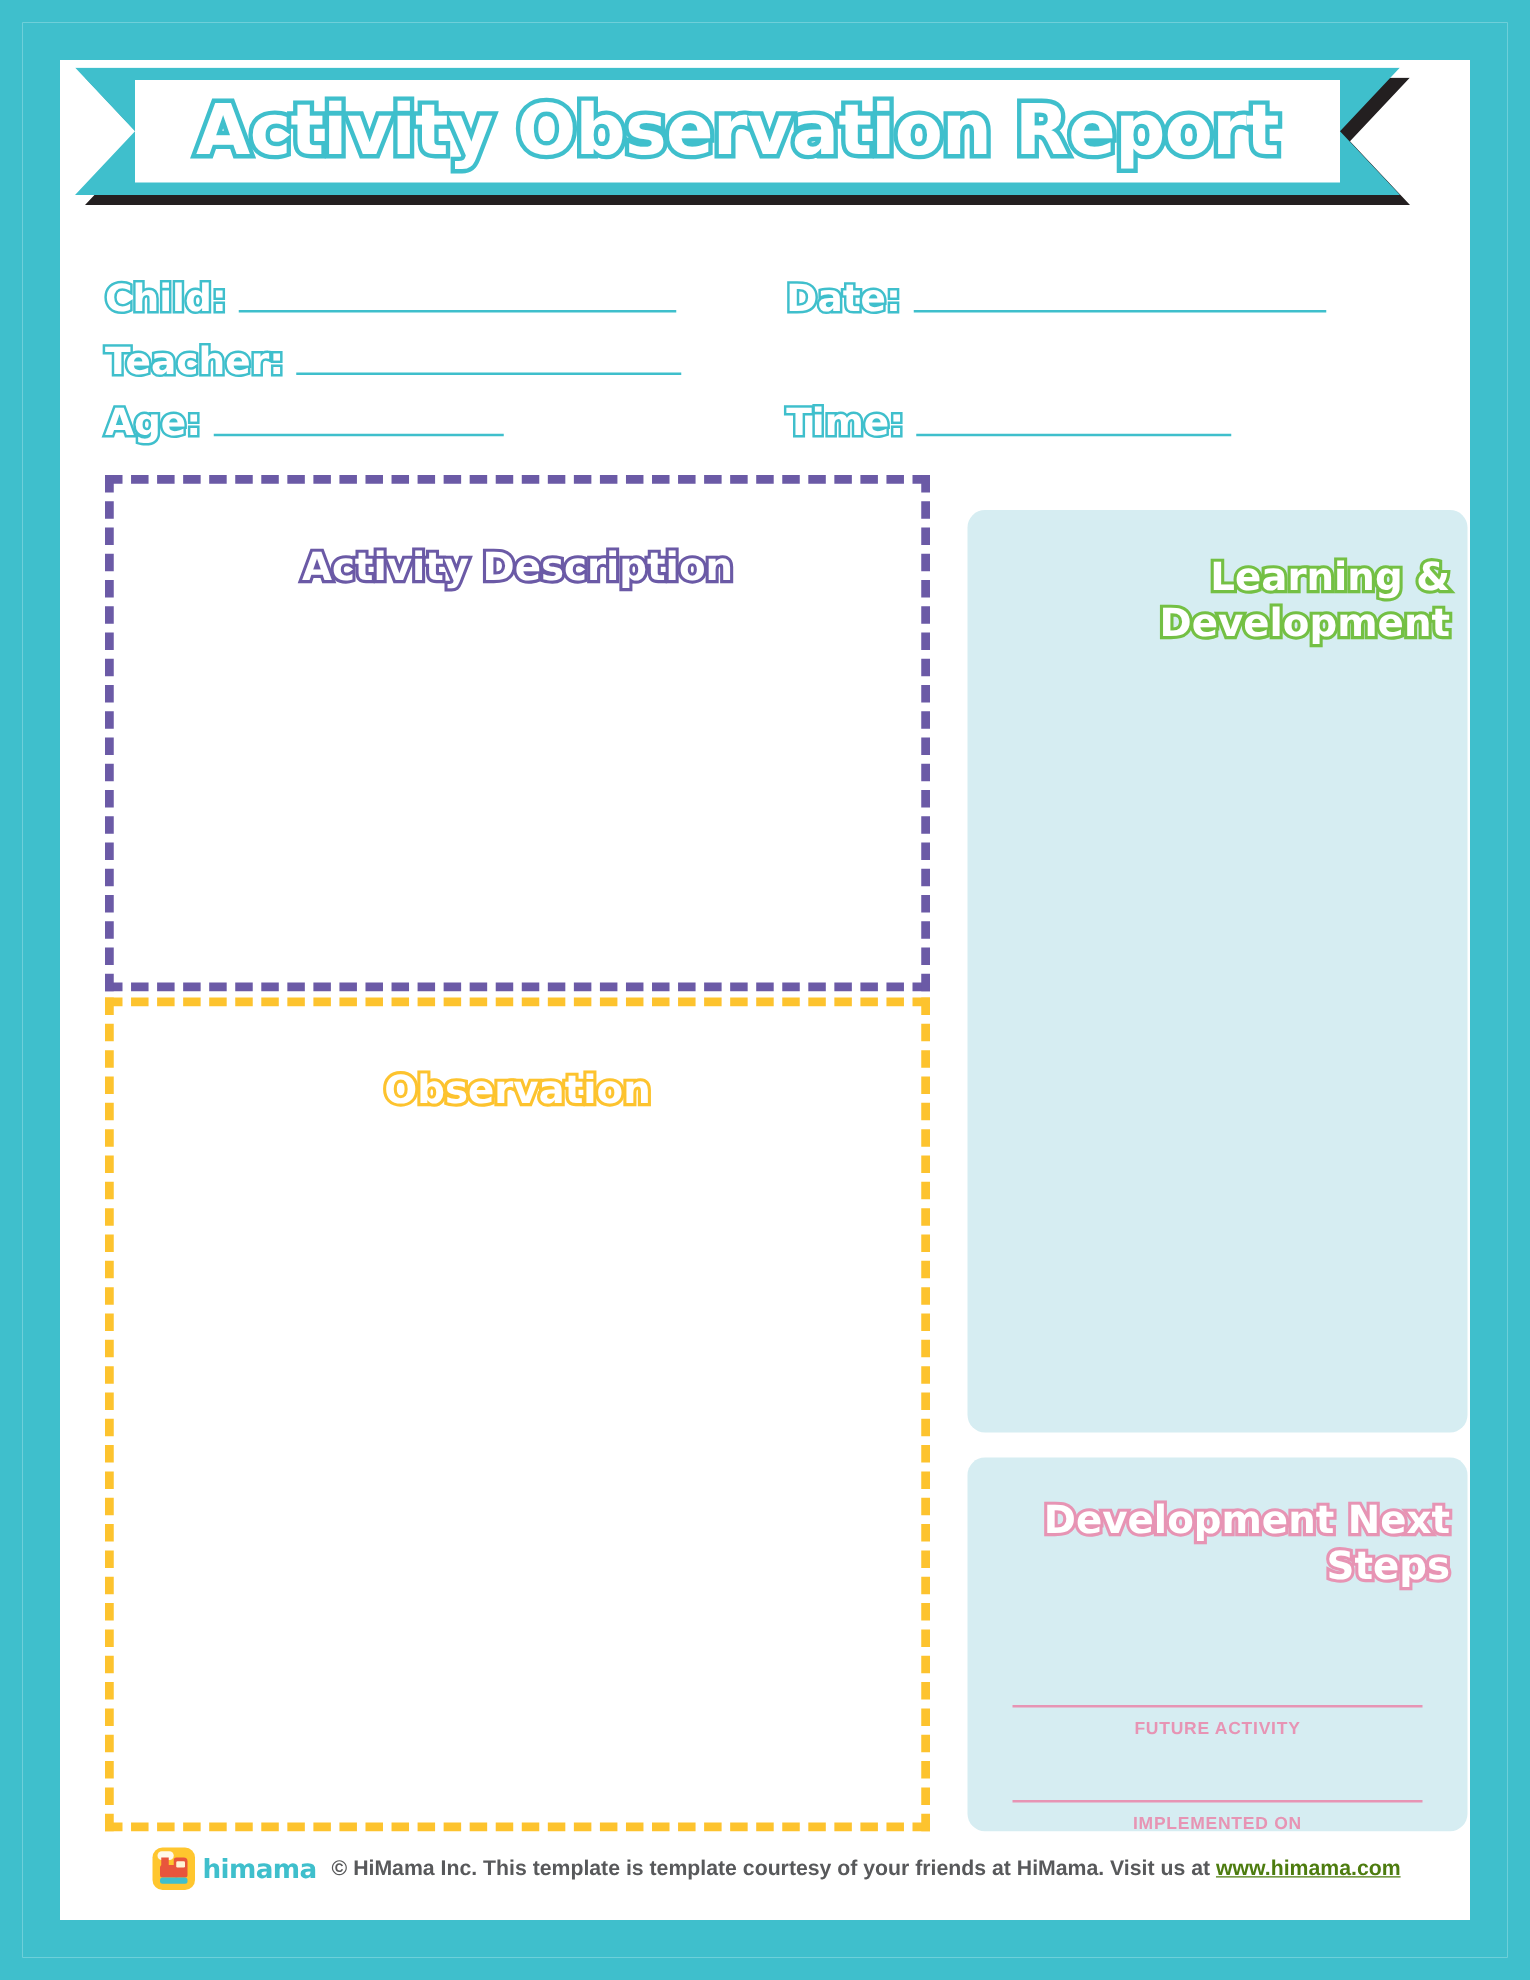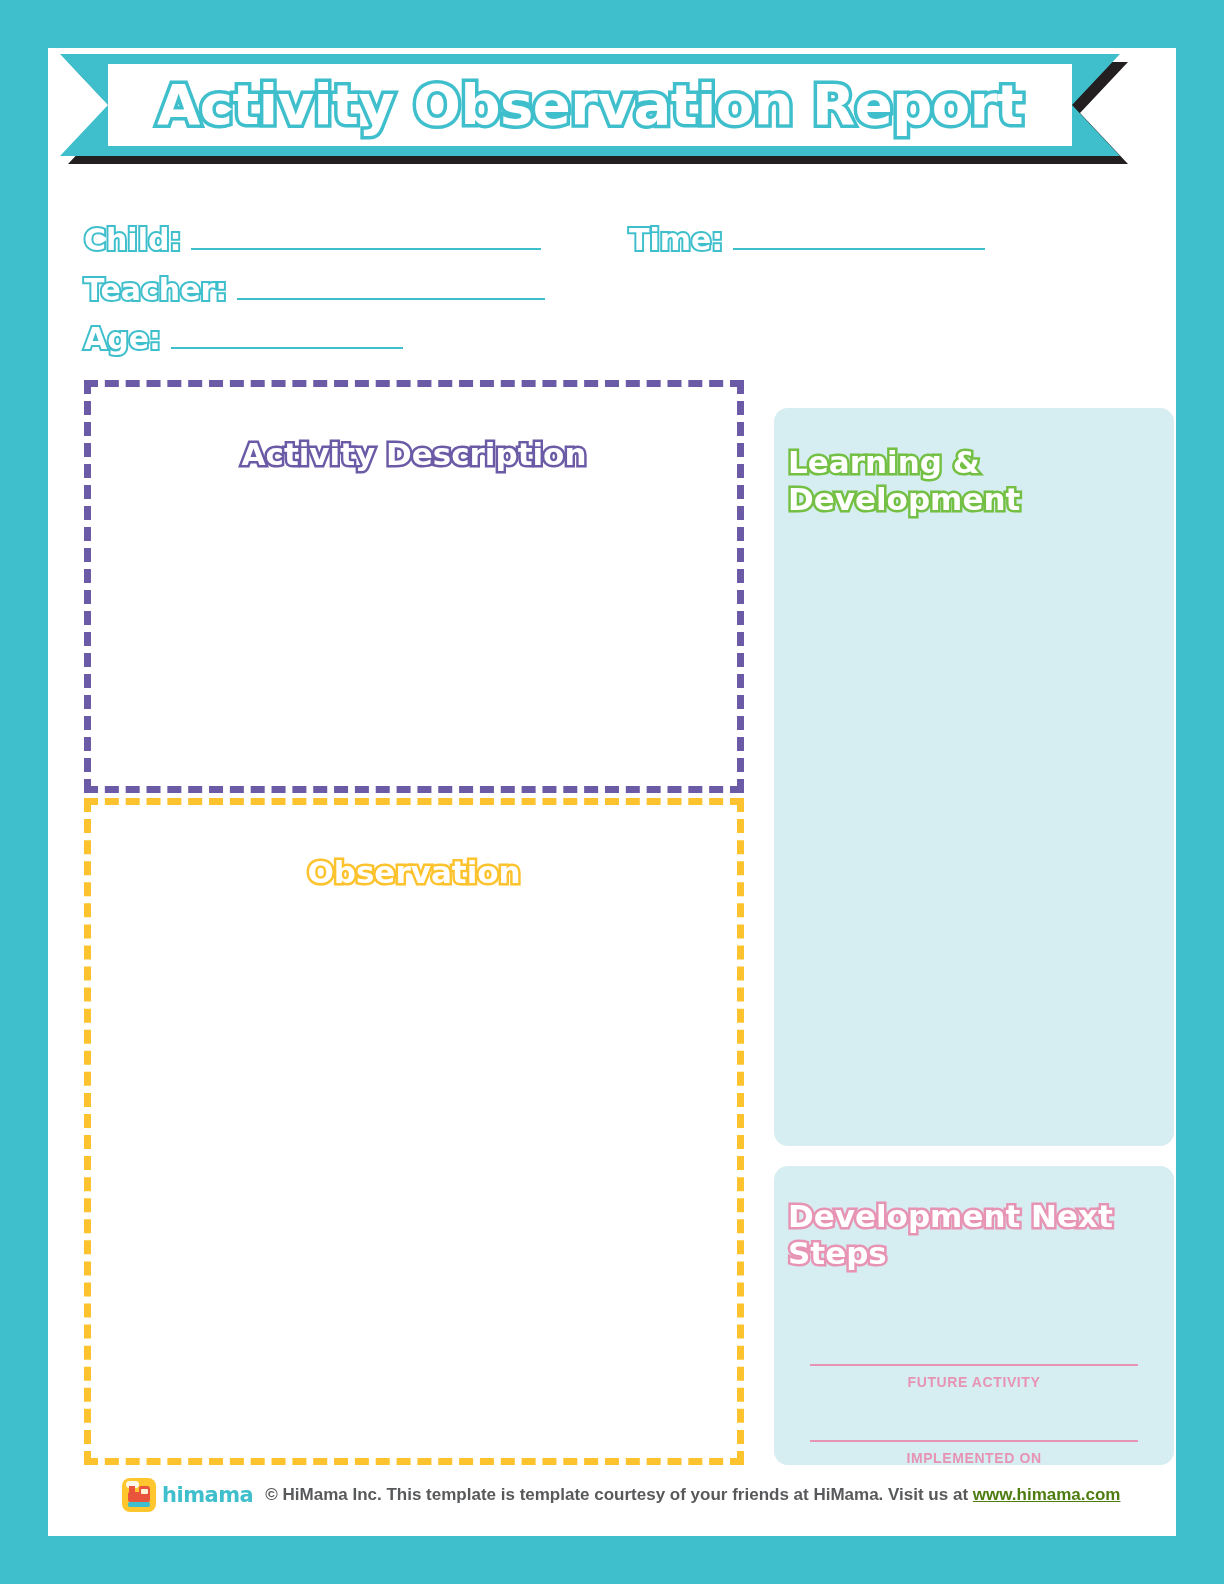--- a/index.html
+++ b/index.html
@@ -203,21 +203,21 @@
     height: 738px;
   }
   .panel.nextsteps {
     top: 786px;
     height: 299px;
   }
   .panel-title {
     position: absolute;
     left: 14px;
     right: 14px;
-    text-align: left;
+    text-align: right;
     font-family: "DejaVu Sans", sans-serif;
     font-weight: bold;
     font-size: 31px;
     color: #ffffff;
     paint-order: stroke fill;
     line-height: 1.2;
   }
   .panel.learning .panel-title {
     top: 36px;
     -webkit-text-stroke: 5px #74C044;
@@ -369,20 +369,24 @@
           <div class="field-row">
             <span class="field-label">Teacher:</span>
             <span class="field-line" style="width:308px"></span>
           </div>
           <div class="field-row">
             <span class="field-label">Age:</span>
             <span class="field-line" style="width:232px"></span>
           </div>
         </div>
         <div class="fields-col right">
+          <div class="field-row">
+            <span class="field-label">Date:</span>
+            <span class="field-line" style="width:330px"></span>
+          </div>
           <div class="field-row">
             <span class="field-label">Time:</span>
             <span class="field-line" style="width:252px"></span>
           </div>
         </div>
       </div>
 
       <div class="main">
 
         <div class="col-left">

